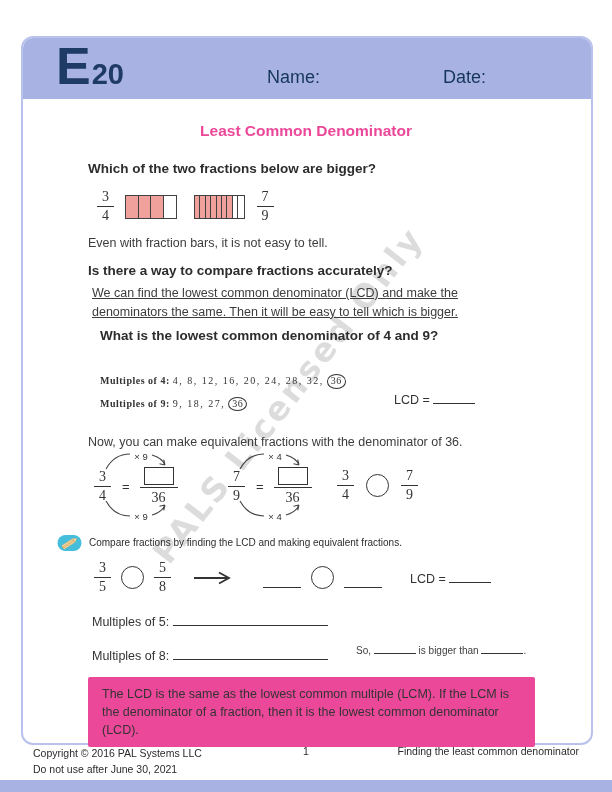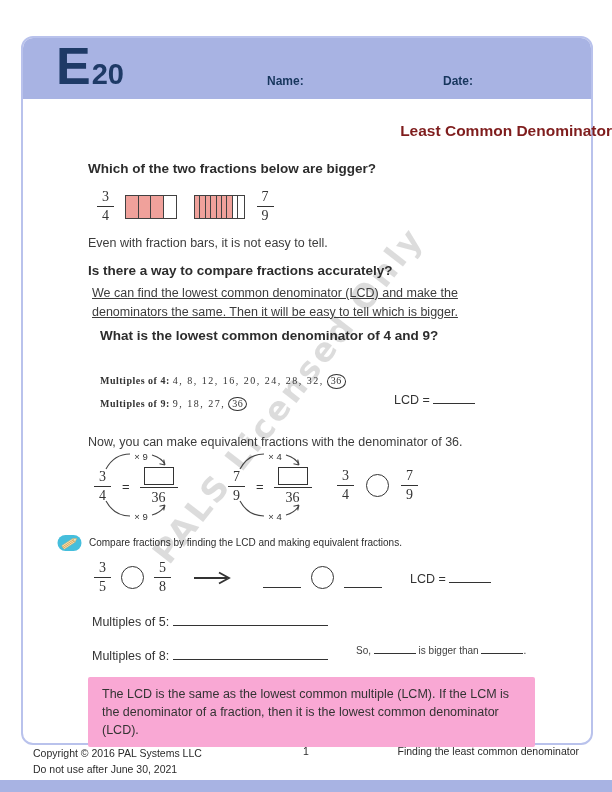--- a/index.html
+++ b/index.html
@@ -10,26 +10,26 @@
              font-family:"DejaVu Sans",sans-serif;font-weight:700;font-size:33px;letter-spacing:3px;
              color:rgba(178,178,178,0.45);white-space:nowrap;z-index:0;}
   .content{position:absolute;inset:0;z-index:1;}
   
   .sheet-border{position:absolute;left:21px;top:36px;width:568px;height:705px;
                 border:2px solid #b9c2ec;border-radius:12px;}
   .band{position:absolute;left:0;top:0;right:0;height:61px;background:#a8b3e3;border-radius:10px 10px 0 0;}
   .code{position:absolute;left:33px;top:2px;display:flex;align-items:flex-end;color:#1e3a66;}
   .code-main{font-size:52px;font-weight:800;line-height:1;}
   .code-sub{font-size:29px;font-weight:700;line-height:1;margin:0 0 3px 1px;}
-  .band-label{position:absolute;bottom:11px;font-weight:700;font-size:12px;color:#17365d;}
+  .band-label{position:absolute;bottom:11px;font-weight:400;font-size:18px;color:#17365d;}
   .name-label{left:244px;}
   .date-label{left:420px;}
   
-  .title{position:absolute;left:0;right:0;top:122px;text-align:right;
-         font-size:15.5px;font-weight:700;color:#7f1d1d;}
+  .title{position:absolute;left:0;right:0;top:122px;text-align:center;
+         font-size:15.5px;font-weight:700;color:#ec4899;}
   .qhead{position:absolute;font-size:13.5px;font-weight:700;color:#2d2d2d;}
   .body-text{position:absolute;font-size:12.5px;color:#3c3c3c;line-height:1.5;}
   .serif{font-family:"Liberation Serif",serif;}
   
   .frac{display:inline-flex;flex-direction:column;align-items:center;
         font-family:"Liberation Serif",serif;font-size:14px;color:#333;line-height:1.15;}
   .frac .num{padding:0 5px 1px;border-bottom:1.4px solid #333;}
   .frac .den{padding-top:1px;}
   
   .fracbar-row{position:absolute;left:97px;top:189px;display:flex;align-items:center;}
@@ -66,21 +66,21 @@
   
   .ex-head{position:absolute;left:89px;top:537px;font-size:10px;font-weight:400;color:#2d2d2d;}
   .pencil-icon{position:absolute;left:57px;top:534px;}
   .ex-row{position:absolute;left:94px;top:560px;display:flex;align-items:center;}
   .ex-row .gap-s{width:10px;}.ex-row .gap-m{width:20px;}.ex-row .gap-l{width:26px;}
   .ex-lcd{font-size:12.5px;color:#333;margin-left:28px;}
   .mult-lines{position:absolute;left:92px;top:612px;font-size:12.5px;color:#333;}
   .mult-lines .row{margin-bottom:17px;}
   .so-line{position:absolute;left:356px;top:628px;font-size:10px;color:#404040;margin-top:12px;}
   
-  .note-box{position:absolute;left:88px;top:677px;width:419px;background:#f9a8d4;border-radius:2px;
+  .note-box{position:absolute;left:88px;top:677px;width:419px;background:#ec4899;border-radius:2px;
             padding:8px 14px;font-size:12.5px;line-height:1.45;color:#333;}
   .footer{position:absolute;left:0;right:0;top:745px;font-size:10.5px;color:#2b2b2b;}
   .foot-left{position:absolute;left:33px;top:0;line-height:1.55;}
   .foot-center{position:absolute;left:0;right:0;text-align:center;top:0;}
   .foot-right{position:absolute;right:33px;top:0;}
   .bottom-band{position:absolute;left:0;right:0;bottom:0;height:12px;background:#a8b3e3;}
   svg text{font-family:"Liberation Sans",sans-serif;}
 </style>
 </head>
 <body>

